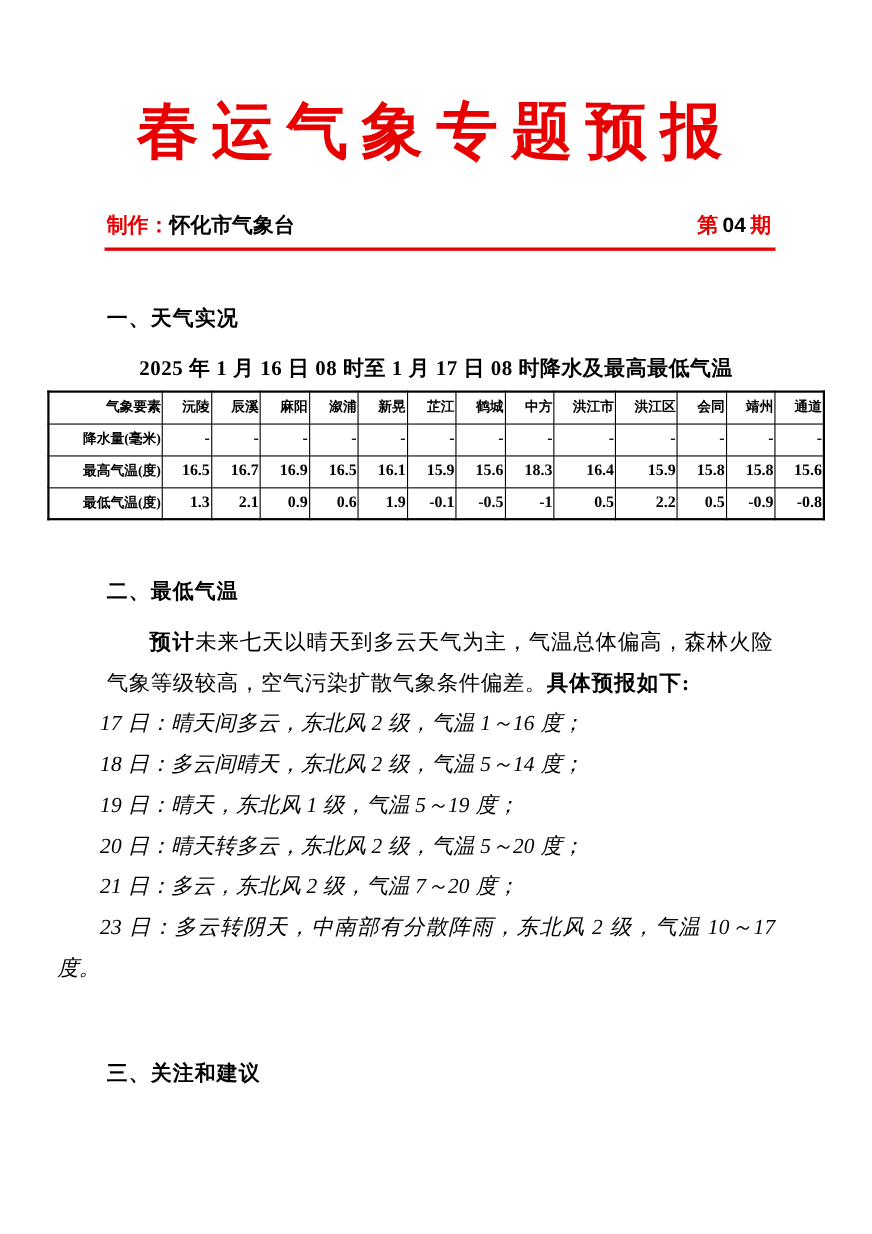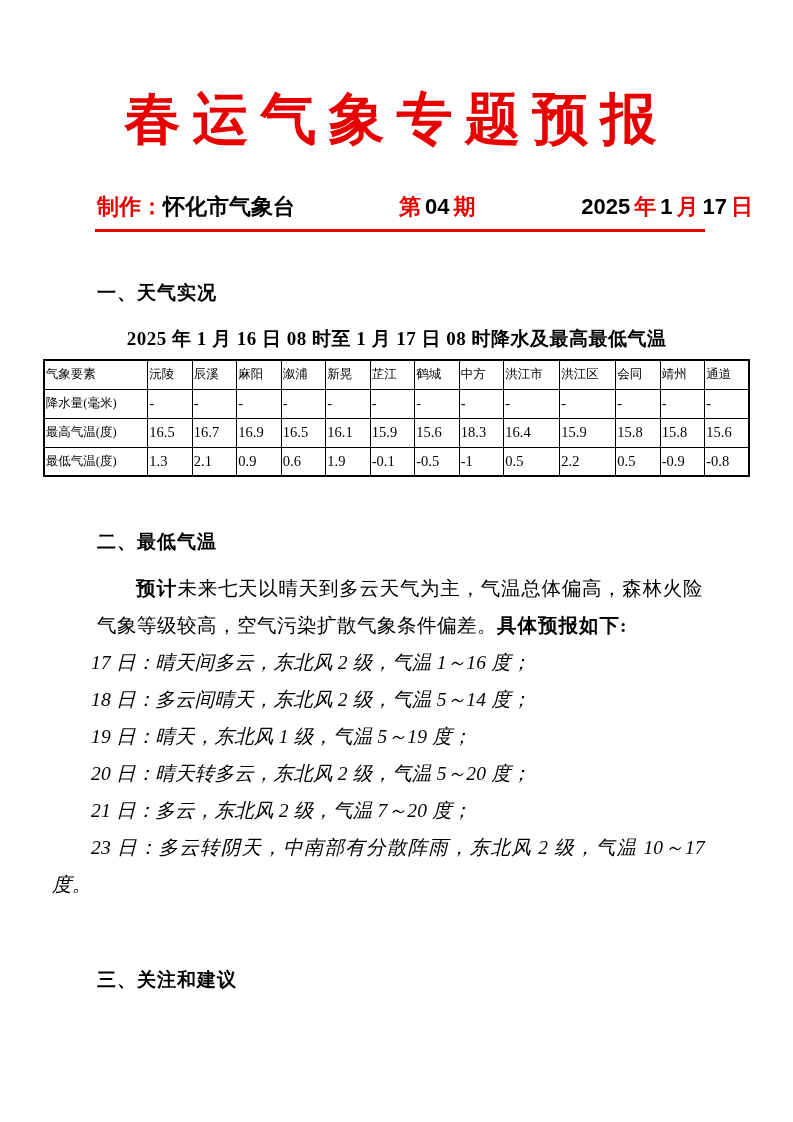--- a/index.html
+++ b/index.html
@@ -20,25 +20,25 @@
     font-size: 56px;
     line-height: 1.25;
     font-weight: bold;
     letter-spacing: 12px;
     color: var(--accent);
     font-family: Liberation Mono, monospace;
     white-space: nowrap;
   }
 
   .header-meta {
-    margin: 34px 38px 0 97px;
+    margin: 34px 90px 0 97px;
     display: flex;
     justify-content: space-between;
     align-items: baseline;
-    font-size: 22px;
+    font-size: 19px;
     font-weight: bold;
     font-family: "Liberation Sans", "DejaVu Sans", sans-serif;
   }
   .red-text { color: var(--accent); }
   .issue span, .issue-date span { margin: 0 2px; }
 
   .red-rule {
     margin: 7px 88px 0 95px;
     border-top: 3px solid var(--accent);
     height: 0;
@@ -65,24 +65,24 @@
 
   table.obs {
     margin: 7px auto 0 auto;
     width: 704px;
     border-collapse: collapse;
     table-layout: fixed;
     border: 2px solid #000;
   }
   table.obs th, table.obs td {
     border: 1px solid #000;
-    text-align: left;
+    text-align: right;
     vertical-align: middle;
     height: 29px;
-    font-weight: normal;
+    font-weight: bold;
     padding: 0 1px;
   }
   table.obs th.cjk, table.obs td.cjk { font-size: 12.5px; }
   table.obs td.num { font-size: 14.5px; font-family: "Liberation Serif", "DejaVu Serif", serif; }
   table.obs col.c-label { width: 104px; }
   table.obs col.c-city  { width: 44.5px; }
   table.obs col.c-wide  { width: 56px; }
 
   .intro {
     margin: 15px 90px 0 97px;
@@ -110,23 +110,20 @@
 <div class="page">
 
   <div class="doc-title">春运气象专题预报</div>
 
   <div class="header-meta">
     <div>
       <span class="red-text">制作：</span><span>怀化市气象台</span>
     </div>
     <div class="issue">
       <span class="red-text">第</span><span>04</span><span class="red-text">期</span>
-    </div>
-    <div class="issue-date">
-      <span>2025</span><span class="red-text">年</span><span>1</span><span class="red-text">月</span><span>17</span><span class="red-text">日</span>
     </div>
   </div>
 
   <div class="red-rule"></div>
 
   <div class="section-heading s1">一、天气实况</div>
 
   <div class="table-caption">2025 年 1 月 16 日 08 时至 1 月 17 日 08 时降水及最高最低气温</div>
 
   <table class="obs">

